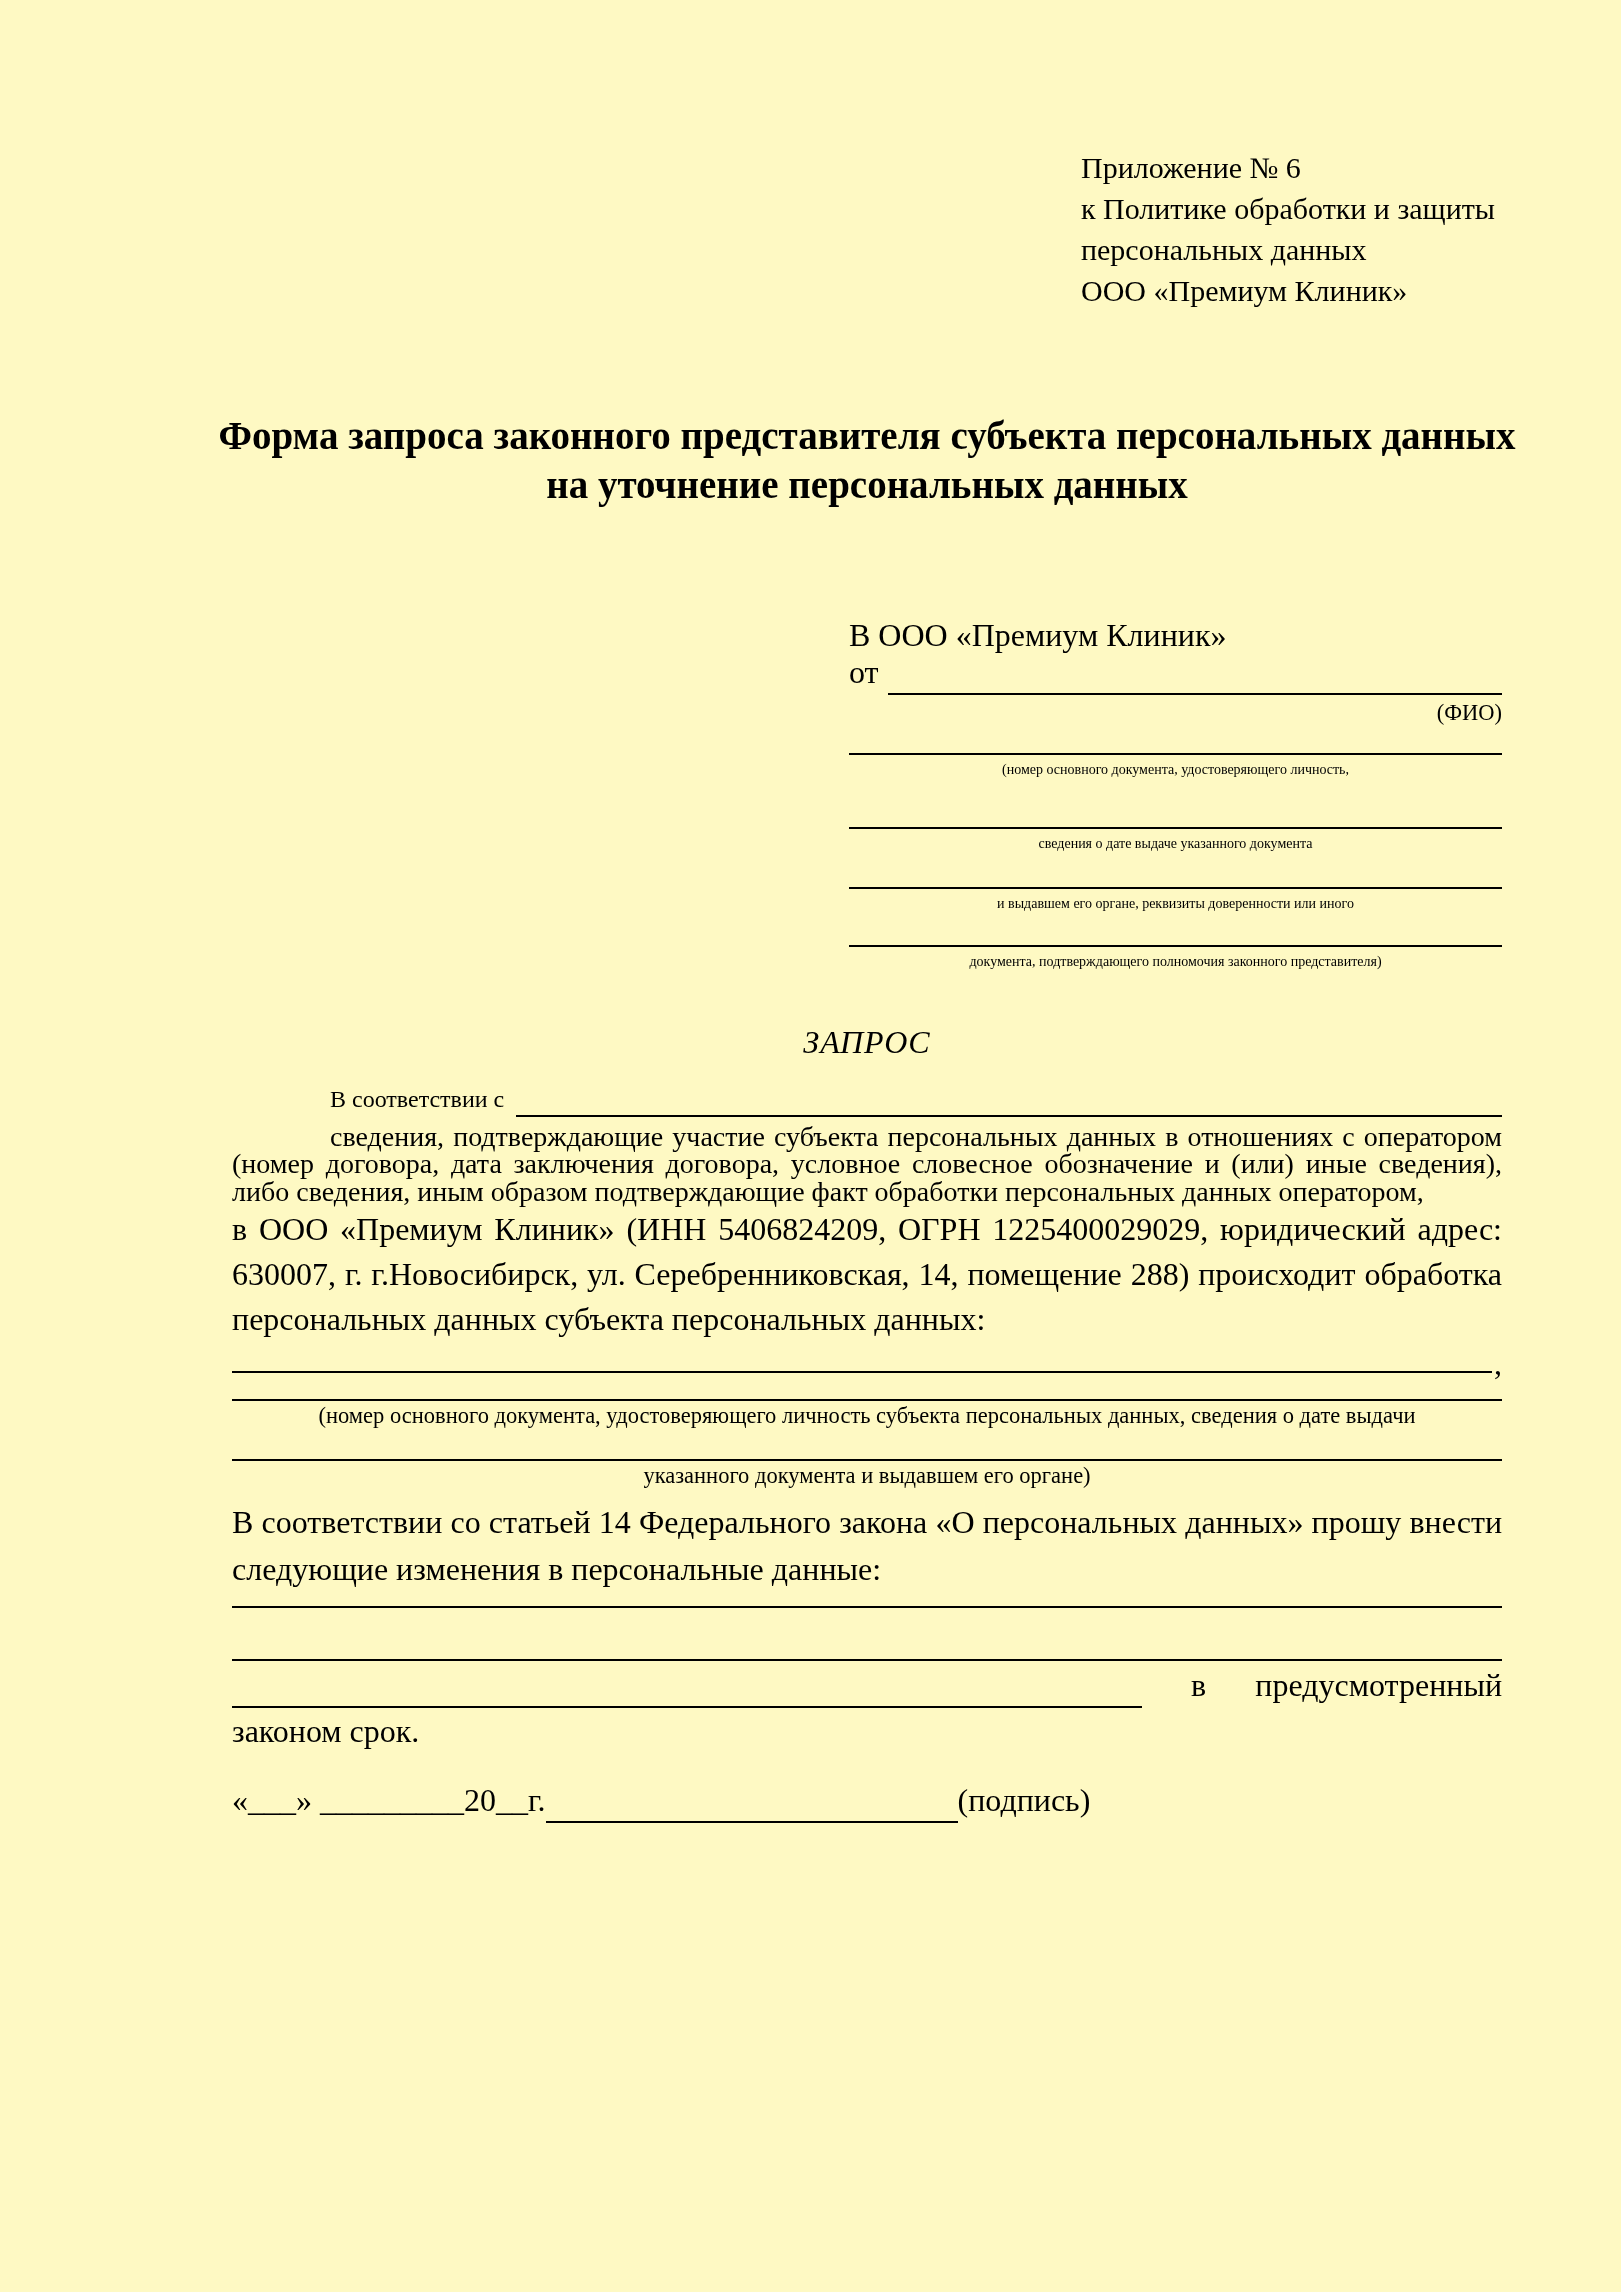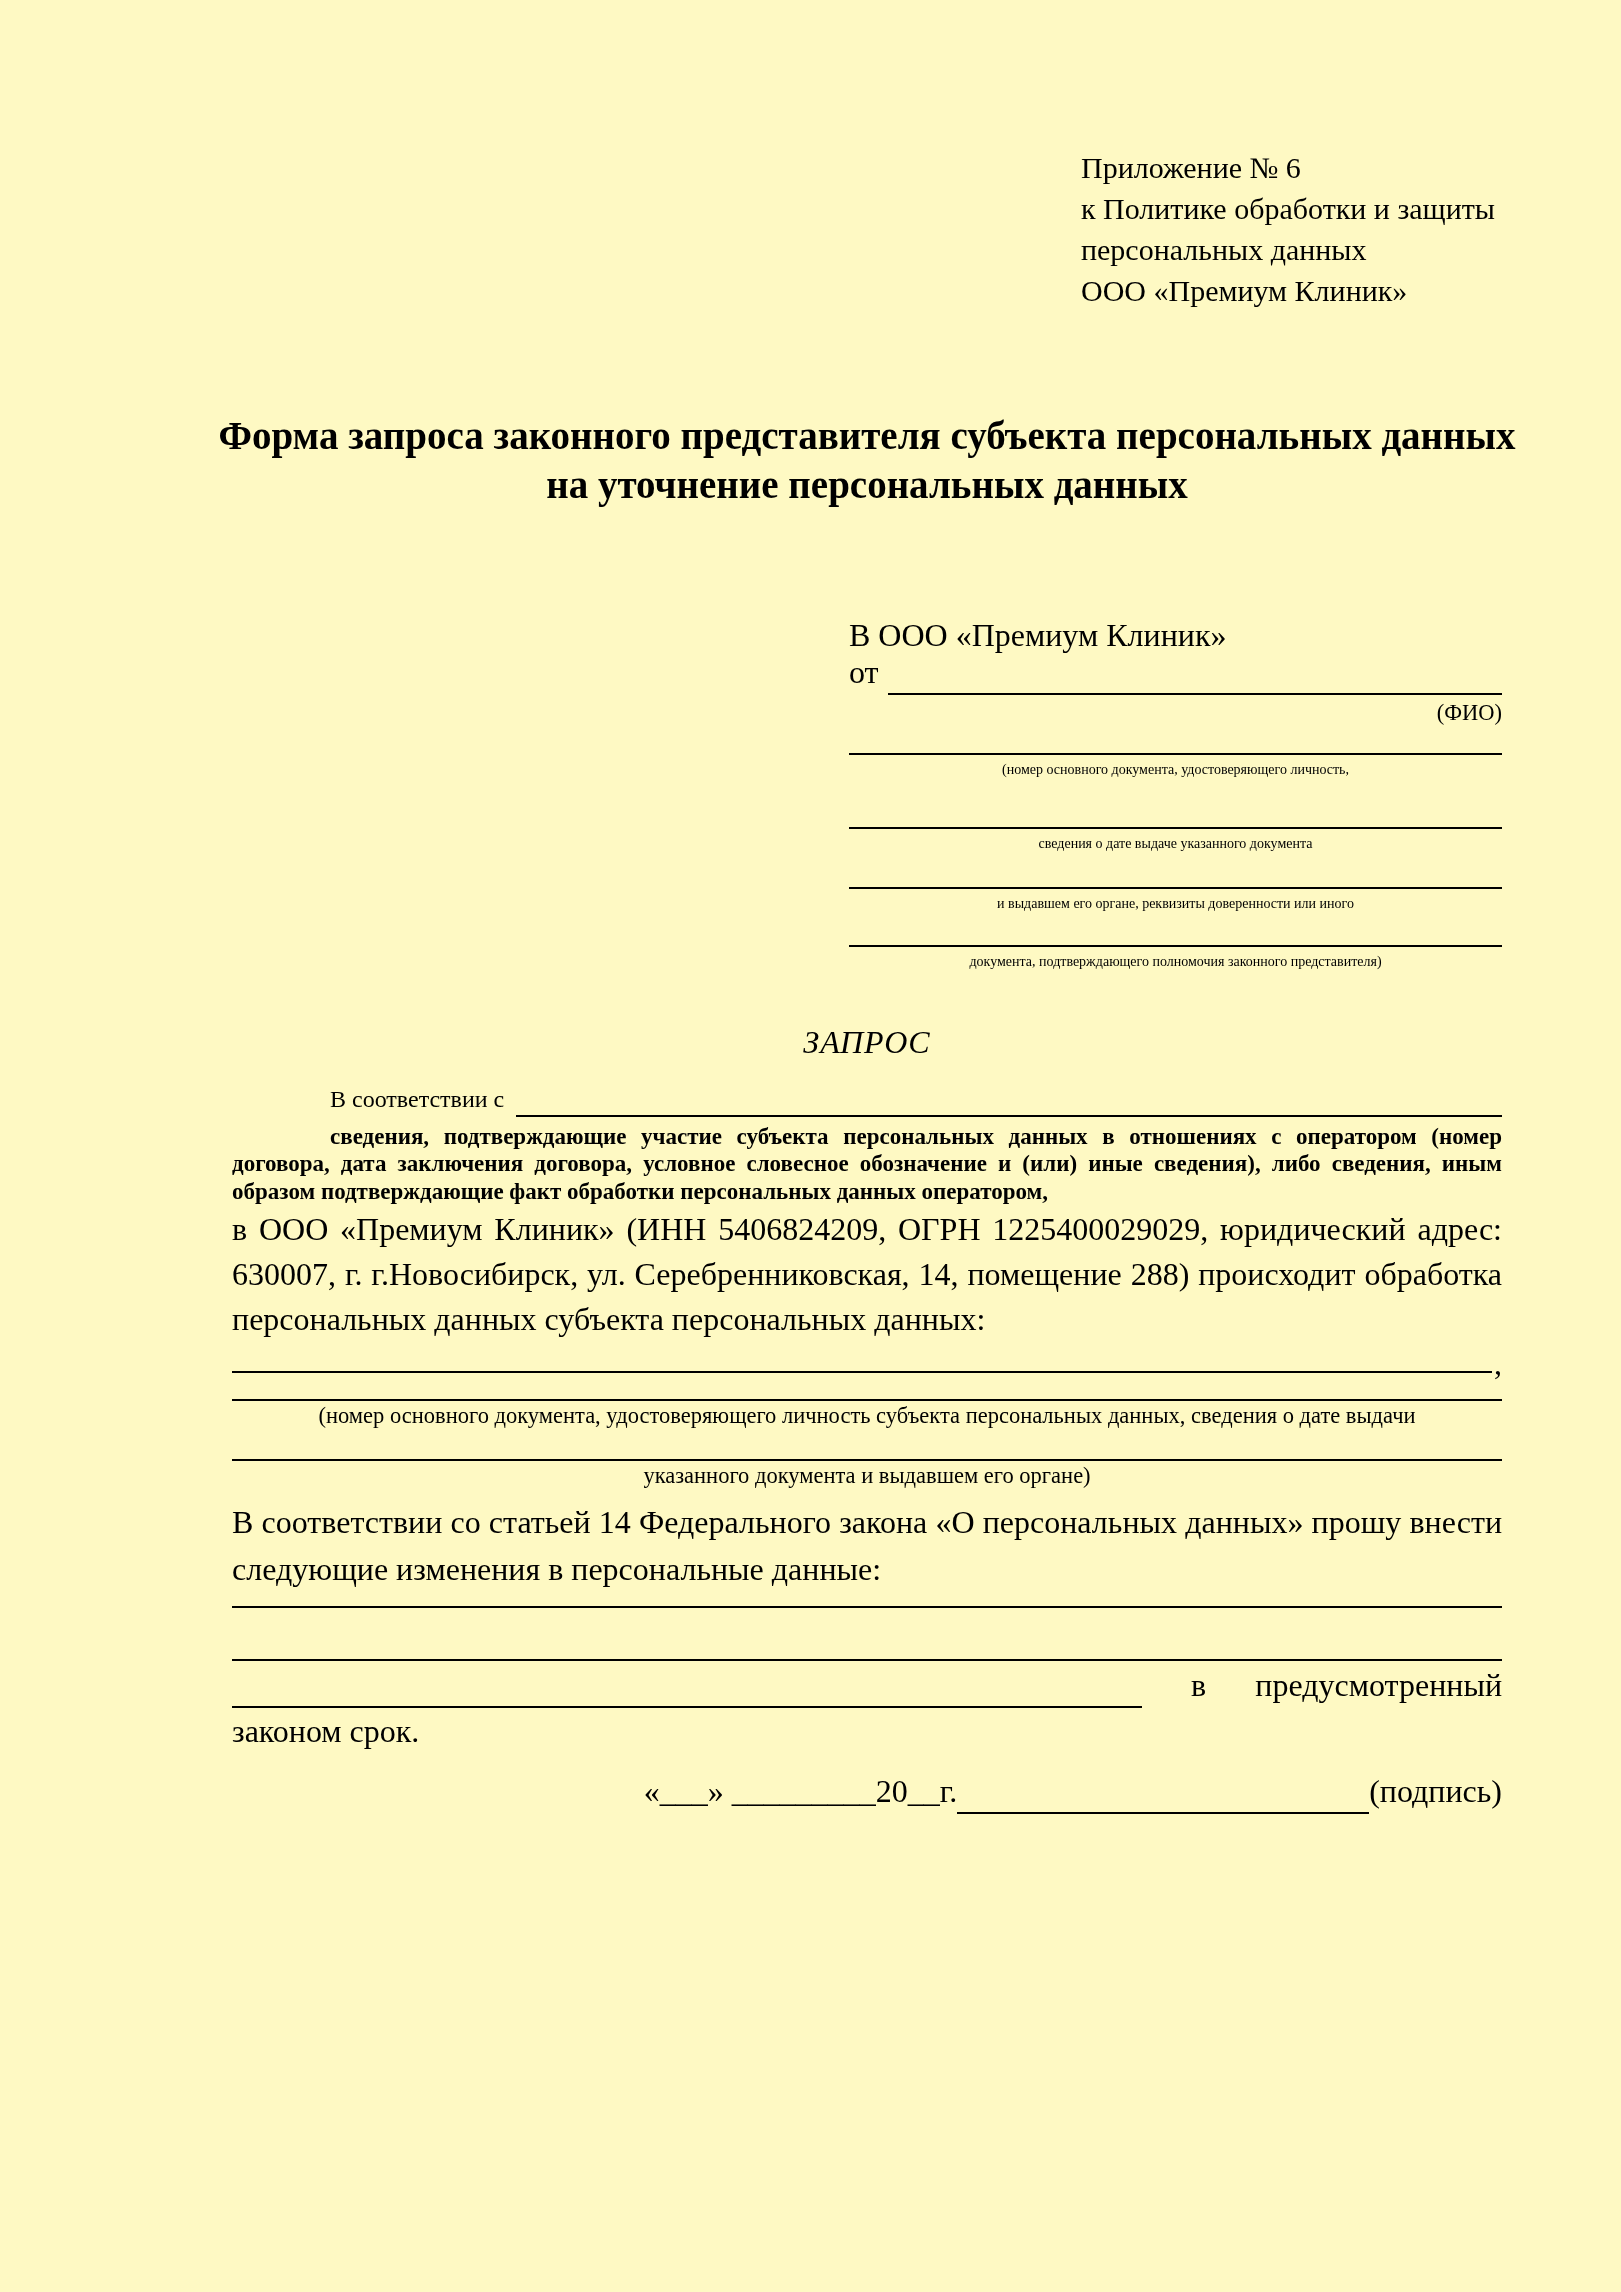--- a/index.html
+++ b/index.html
@@ -25,35 +25,35 @@
   .cap-fio{margin-top:3.9px;}
   .blank{border-bottom:2.9px solid #000;height:0;}
   .b1{margin-top:26.5px;}
   .capg{font-size:14px;line-height:29px;text-align:center;white-space:nowrap;}
   .b2{margin-top:43px;} .b3{margin-top:29px;} .b4{margin-top:27.4px;}
   
   .zapros{margin-top:45px;text-align:center;font-size:32px;line-height:43px;letter-spacing:1px;font-style:italic;}
   .intro-row{margin-top:11.8px;height:41px;font-size:24px;justify-content:center;}
   .intro-row .indent{width:98px;flex:0 0 auto;}
   .intro-row .lbl{white-space:nowrap;padding-right:11.8px;}
-  .footnote{font-size:23px;line-height:27.4px;text-align:justify;text-indent:98px;margin-top:5.9px;font-weight:bold;}
+  .footnote{font-size:28px;line-height:27.4px;text-align:justify;text-indent:98px;margin-top:5.9px;}
   .para{font-size:32px;line-height:45px;text-align:justify;}
   .op-para{margin-top:2px;}
   .subject-row{margin-top:7.8px;font-size:32px;height:23.5px;align-items:flex-end;}
   .subject-row .comma{line-height:19.6px;padding-left:2px;}
   .mcap{font-size:22.5px;line-height:25.5px;text-align:center;margin-top:2px;white-space:nowrap;}
   .sb2{margin-top:25.5px;} .sb3{margin-top:31px;}
   .law-para{margin-top:9.8px;line-height:47px;}
   .am1{margin-top:13.7px;} .am2{margin-top:51px;}
   .reply1{margin-top:25.5px;font-size:32px;line-height:47px;text-align:justify;
           text-align-last:justify;padding-left:98px;}
   .reply2{height:47px;font-size:32px;justify-content:space-between;}
   .reply2 .rline{flex:0 0 910px;border-bottom:2.9px solid #000;height:37px;}
   .reply3{font-size:32px;line-height:47px;}
-  .footer-row{margin-top:14px;display:flex;justify-content:flex-end;align-items:flex-end;
+  .footer-row{margin-top:23px;display:flex;justify-content:flex-start;align-items:flex-end;
               font-size:32px;line-height:45px;}
   .sig{display:flex;align-items:flex-end;}
   .sig .sline{width:412px;border-bottom:2.9px solid #000;height:37px;}
 </style>
 </head>
 <body>
 
 <div class="page">
 
   <div class="hdr">

